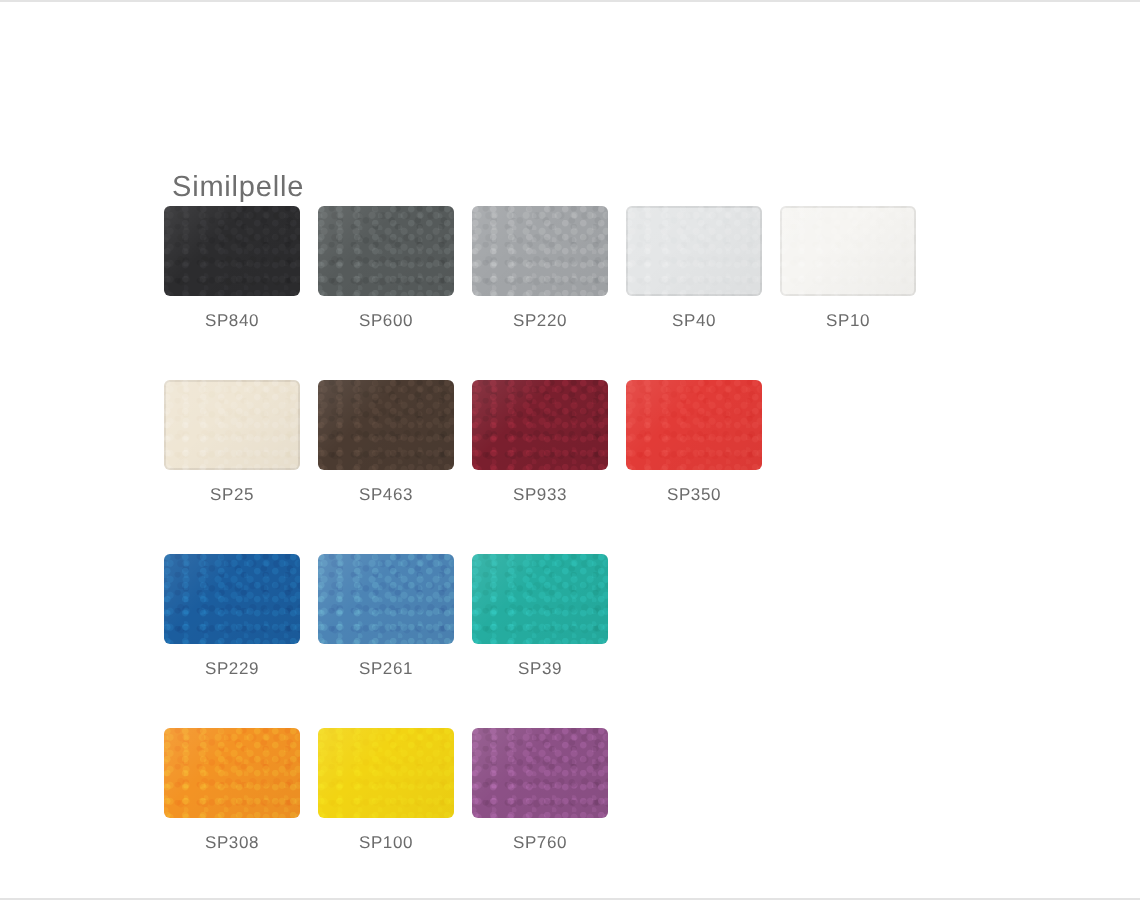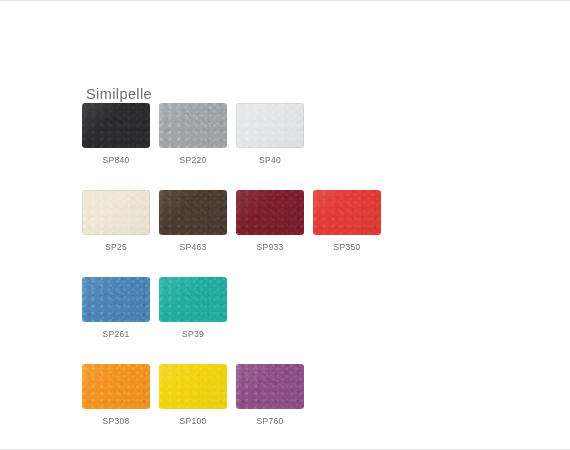--- a/index.html
+++ b/index.html
@@ -125,33 +125,47 @@
   <div id="swatch-grid">
       <div class="swatch-row">
         <div class="swatch-cell">
           <div class="swatch-chip" style="background-color: rgb(44, 44, 46);">
             <span class="grain"></span>
             <span class="sheen"></span>
           </div>
           <div class="swatch-label">SP840</div>
         </div>
         <div class="swatch-cell">
+          <div class="swatch-chip" style="background-color: rgb(86, 91, 91);">
+            <span class="grain"></span>
+            <span class="sheen"></span>
+          </div>
+          <div class="swatch-label">SP600</div>
+        </div>
+        <div class="swatch-cell">
           <div class="swatch-chip" style="background-color: rgb(162, 165, 168);">
             <span class="grain"></span>
             <span class="sheen"></span>
           </div>
           <div class="swatch-label">SP220</div>
         </div>
         <div class="swatch-cell">
           <div class="swatch-chip is-pale" style="background-color: rgb(228, 230, 231);">
             <span class="grain"></span>
             <span class="sheen"></span>
           </div>
           <div class="swatch-label">SP40</div>
         </div>
+        <div class="swatch-cell">
+          <div class="swatch-chip is-pale" style="background-color: rgb(246, 245, 242);">
+            <span class="grain"></span>
+            <span class="sheen"></span>
+          </div>
+          <div class="swatch-label">SP10</div>
+        </div>
       </div>
       <div class="swatch-row">
         <div class="swatch-cell">
           <div class="swatch-chip is-pale" style="background-color: rgb(239, 230, 212);">
             <span class="grain"></span>
             <span class="sheen"></span>
           </div>
           <div class="swatch-label">SP25</div>
         </div>
         <div class="swatch-cell">
@@ -171,20 +185,27 @@
         <div class="swatch-cell">
           <div class="swatch-chip" style="background-color: rgb(226, 59, 55);">
             <span class="grain"></span>
             <span class="sheen"></span>
           </div>
           <div class="swatch-label">SP350</div>
         </div>
       </div>
       <div class="swatch-row">
         <div class="swatch-cell">
+          <div class="swatch-chip" style="background-color: rgb(27, 93, 158);">
+            <span class="grain"></span>
+            <span class="sheen"></span>
+          </div>
+          <div class="swatch-label">SP229</div>
+        </div>
+        <div class="swatch-cell">
           <div class="swatch-chip" style="background-color: rgb(76, 132, 181);">
             <span class="grain"></span>
             <span class="sheen"></span>
           </div>
           <div class="swatch-label">SP261</div>
         </div>
         <div class="swatch-cell">
           <div class="swatch-chip" style="background-color: rgb(37, 173, 160);">
             <span class="grain"></span>
             <span class="sheen"></span>

